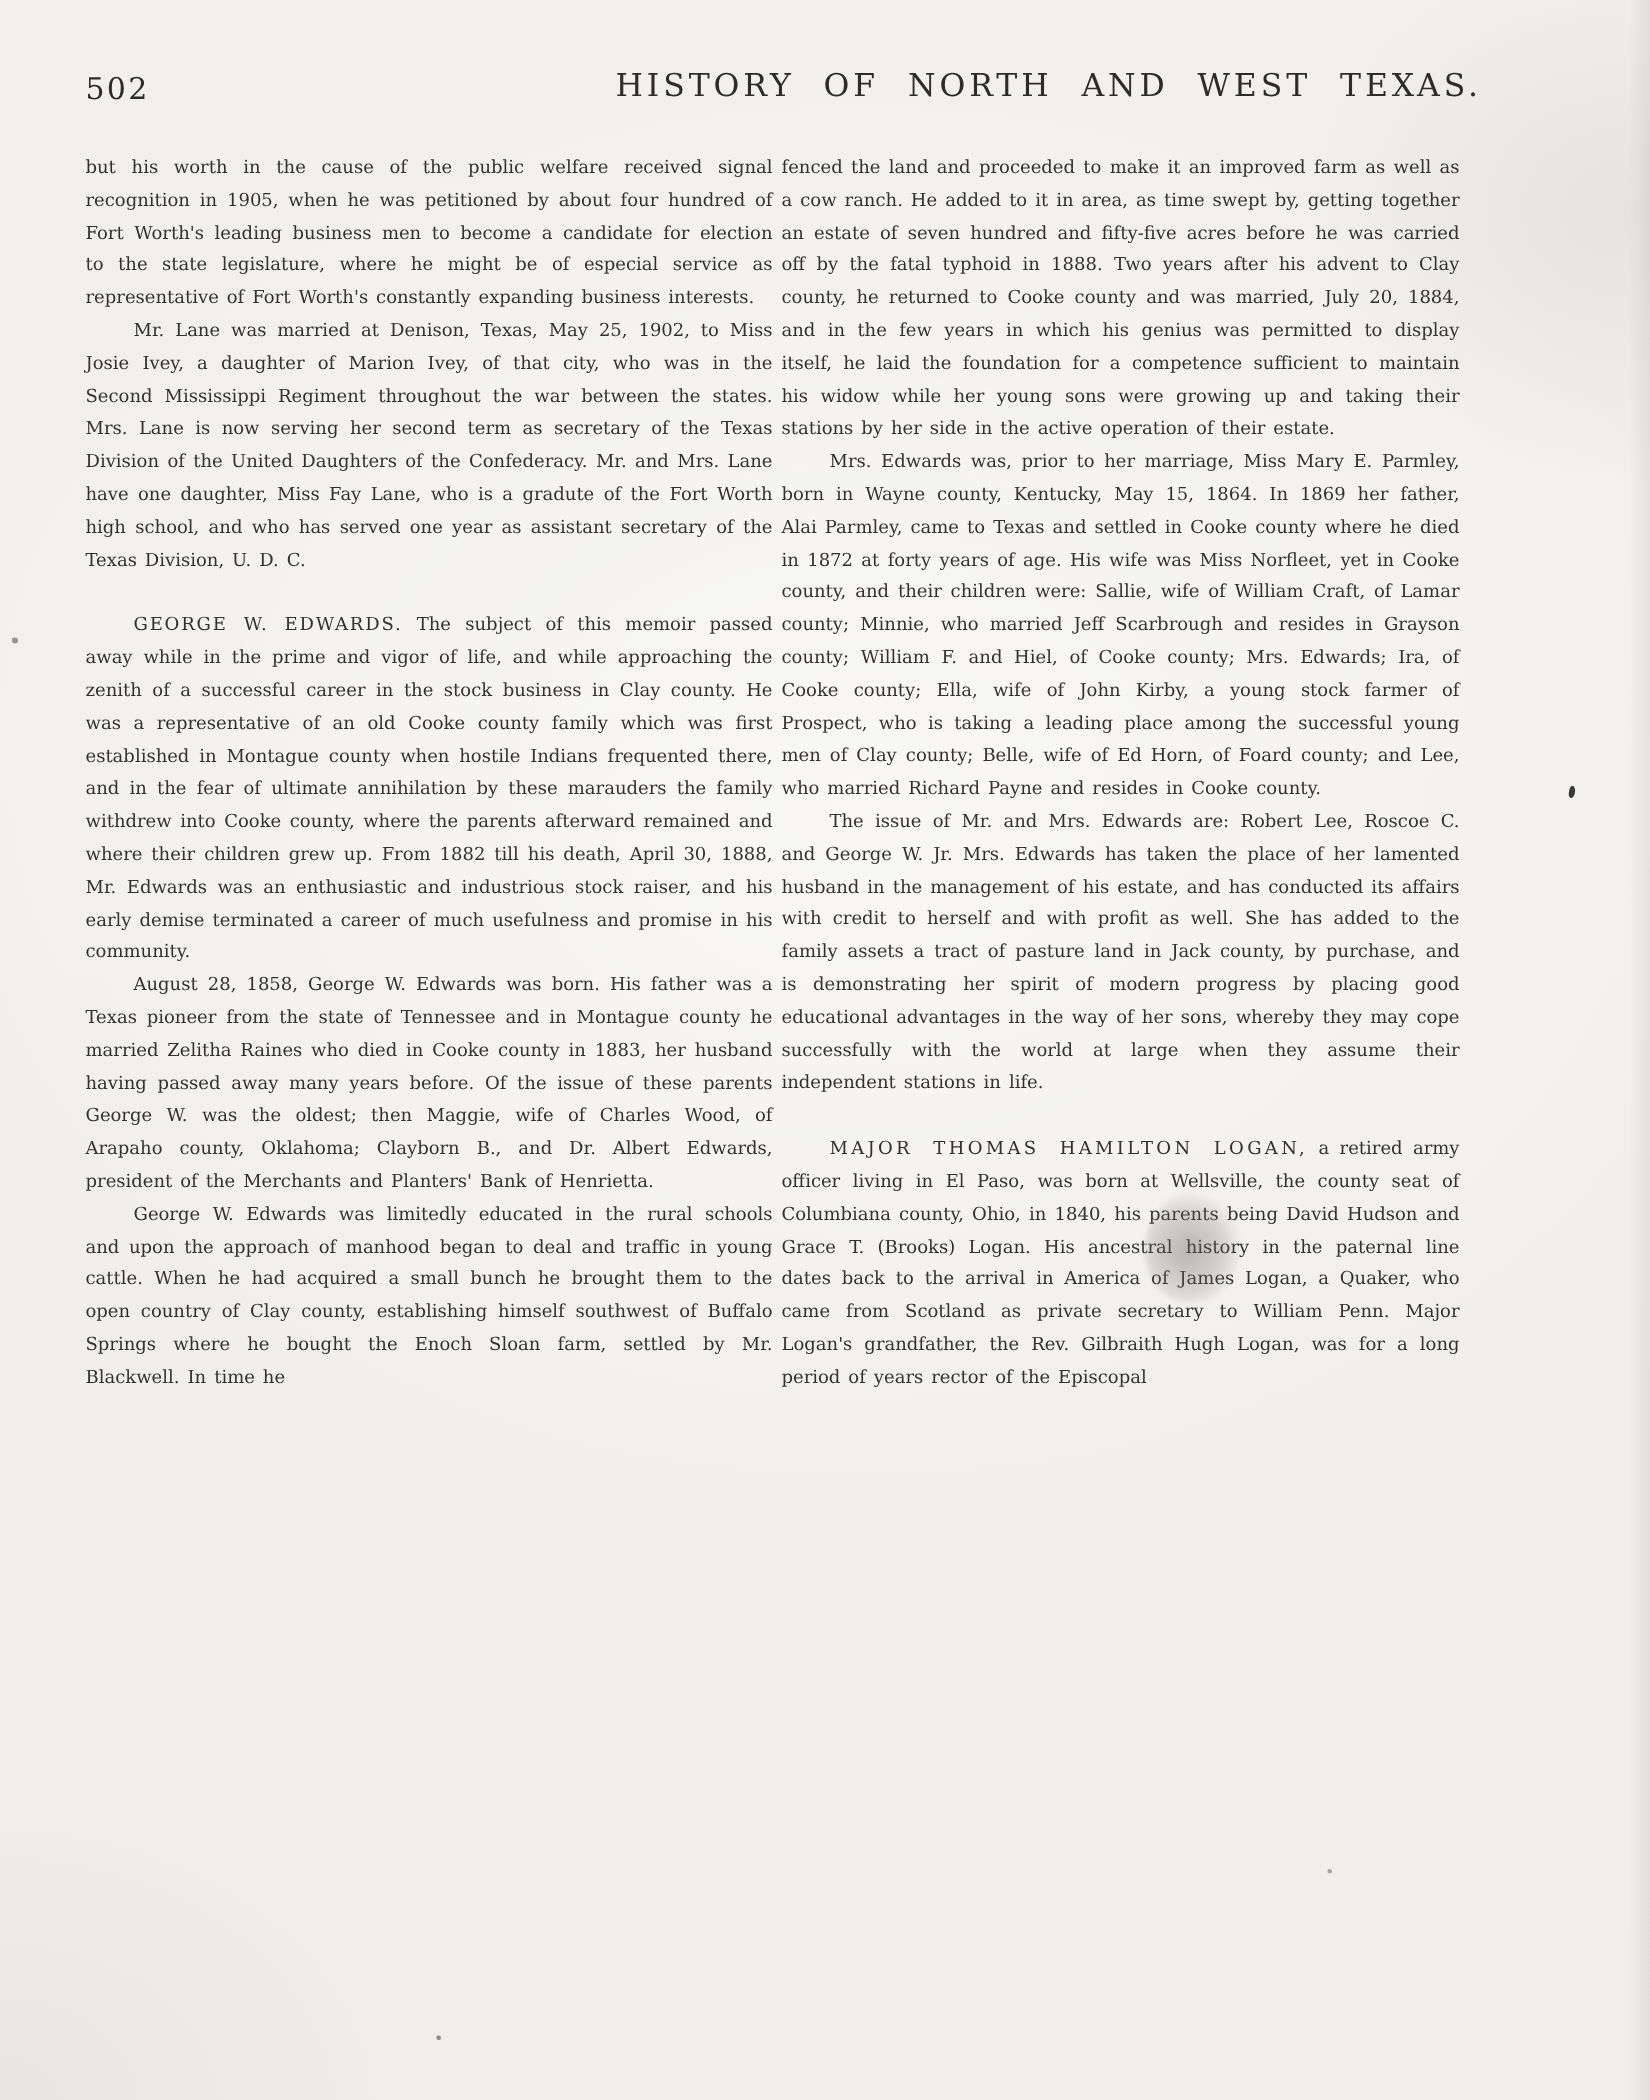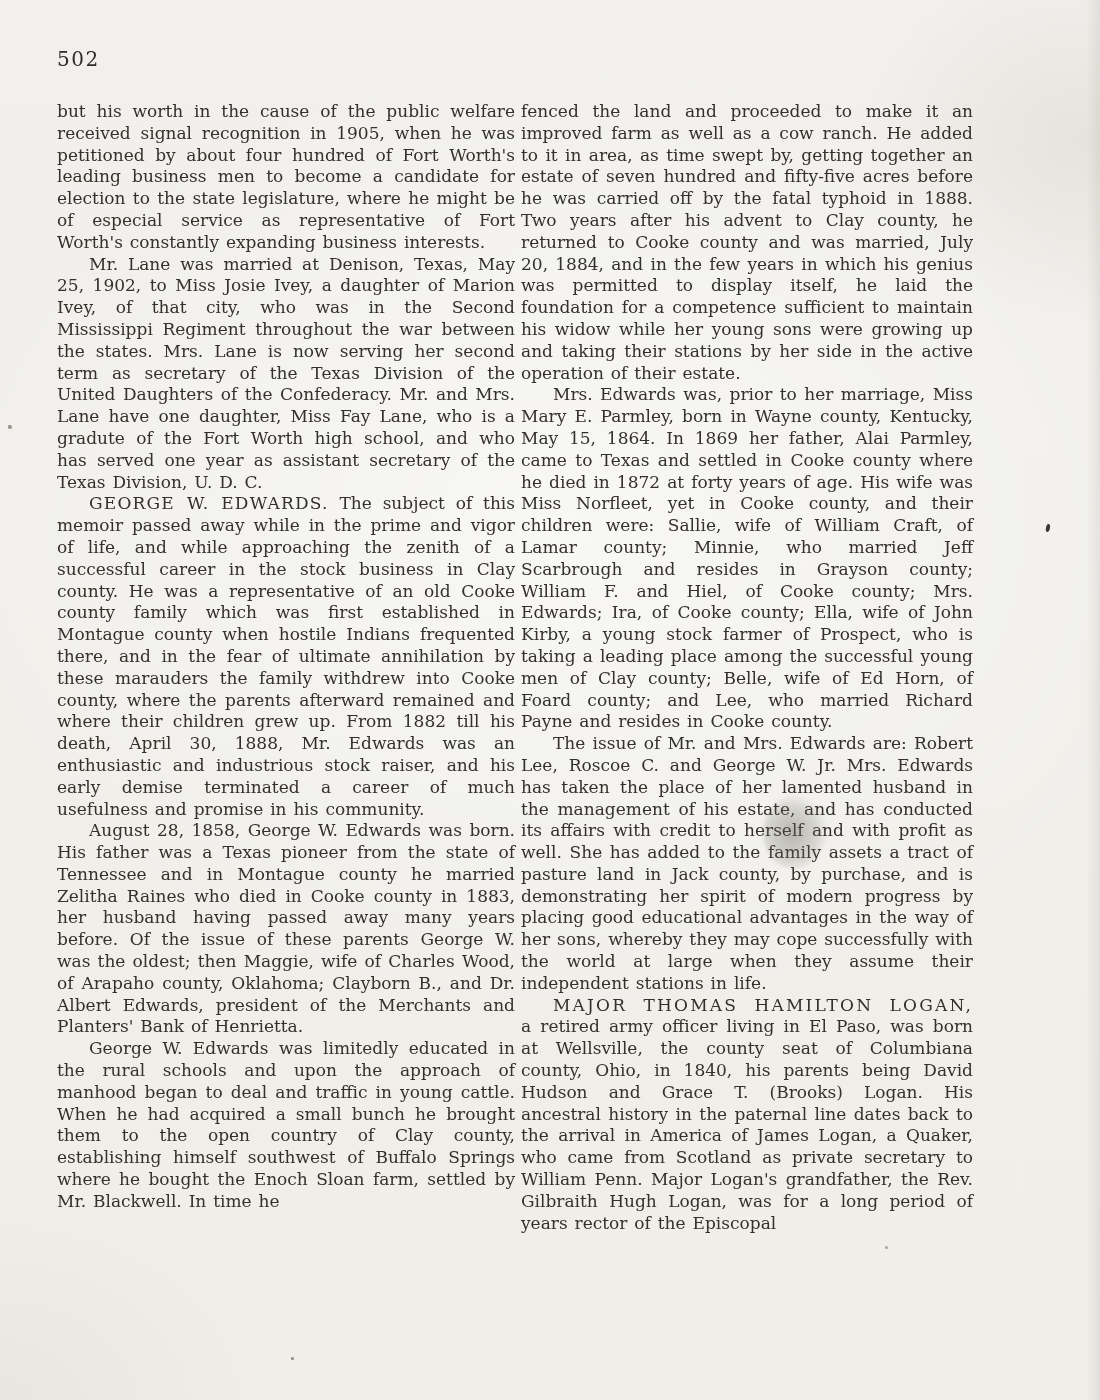--- a/index.html
+++ b/index.html
@@ -25,30 +25,30 @@
     font-size:21px;letter-spacing:2.6px;word-spacing:10px;
     color:#2e2c27;
   }
   .page-num{
     position:absolute;left:0;top:2px;
     font-size:20px;letter-spacing:1.5px;word-spacing:normal;
   }
   
   .col{
     position:absolute;top:101px;
-    font-size:17px;line-height:21.8px;
+    font-size:12px;line-height:21.8px;
     text-align:justify;
     word-spacing:1.5px;
     color:#34312c;
   }
   .col-left{left:57px;width:458px;}
   .col-right{left:521px;width:452px;}
   p.para{margin:0;padding:0;text-indent:32px;}
   p.no-indent{text-indent:0;}
-  p.section{}
+  p.section{margin-top:22px;}
   .lead{letter-spacing:1.2px;}
   .lead-wide{letter-spacing:2.2px;word-spacing:6px;}
   
   .stain{
     position:absolute;left:763px;top:795px;width:64px;height:74px;
     border-radius:50% 46% 52% 48%;
     background:radial-gradient(ellipse at 45% 52%,
        rgba(97,95,88,0.40) 0%, rgba(110,108,100,0.22) 48%, rgba(120,118,110,0.0) 74%);
     filter:blur(1.5px);
     pointer-events:none;
@@ -62,20 +62,21 @@
   .speck-3{left:885px;top:1246px;width:3px;height:3px;opacity:.4;}
   .speck-4{left:8px;top:425px;width:4px;height:4px;opacity:.5;}
 </style>
 </head>
 <body>
 
 <div class="page">
 
   <div class="running-head">
     <span class="page-num">502</span>
+    <span class="head-title">HISTORY  OF  NORTH  AND  WEST  TEXAS.</span>
   </div>
 
   <div class="col col-left">
     <p class="para no-indent"><span>but his worth in the cause of the public welfare received signal recognition in 1905, when he was petitioned by about four hundred of Fort Worth's leading business men to become a candidate for election to the state legislature, where he might be of especial service as representative of Fort Worth's constantly expanding business interests.</span></p>
     <p class="para"><span>Mr. Lane was married at Denison, Texas, May 25, 1902, to Miss Josie Ivey, a daughter of Marion Ivey, of that city, who was in the Second Mississippi Regiment throughout the war between the states. Mrs. Lane is now serving her second term as secretary of the Texas Division of the United Daughters of the Confederacy. Mr. and Mrs. Lane have one daughter, Miss Fay Lane, who is a gradute of the Fort Worth high school, and who has served one year as assistant secretary of the Texas Division, U. D. C.</span></p>
     <p class="para section"><span class="lead">GEORGE W. EDWARDS.</span><span>  The subject of this memoir passed away while in the prime and vigor of life, and while approaching the zenith of a successful career in the stock business in Clay county. He was a representative of an old Cooke county family which was first established in Montague county when hostile Indians frequented there, and in the fear of ultimate annihilation by these marauders the family withdrew into Cooke county, where the parents afterward remained and where their children grew up. From 1882 till his death, April 30, 1888, Mr. Edwards was an enthusiastic and industrious stock raiser, and his early demise terminated a career of much usefulness and promise in his community.</span></p>
     <p class="para"><span>August 28, 1858, George W. Edwards was born. His father was a Texas pioneer from the state of Tennessee and in Montague county he married Zelitha Raines who died in Cooke county in 1883, her husband having passed away many years before. Of the issue of these parents George W. was the oldest; then Maggie, wife of Charles Wood, of Arapaho county, Oklahoma; Clayborn B., and Dr. Albert Edwards, president of the Merchants and Planters' Bank of Henrietta.</span></p>
     <p class="para"><span>George W. Edwards was limitedly educated in the rural schools and upon the approach of manhood began to deal and traffic in young cattle. When he had acquired a small bunch he brought them to the open country of Clay county, establishing himself southwest of Buffalo Springs where he bought the Enoch Sloan farm, settled by Mr. Blackwell. In time he</span></p>
   </div>
 

